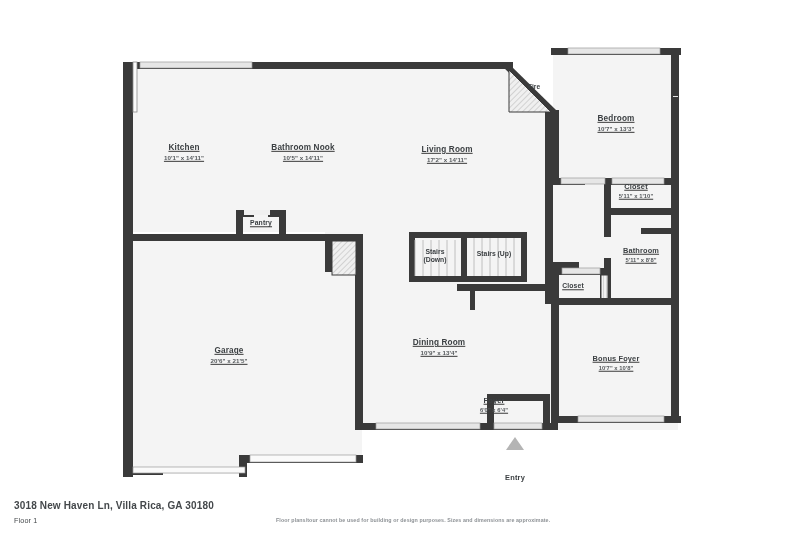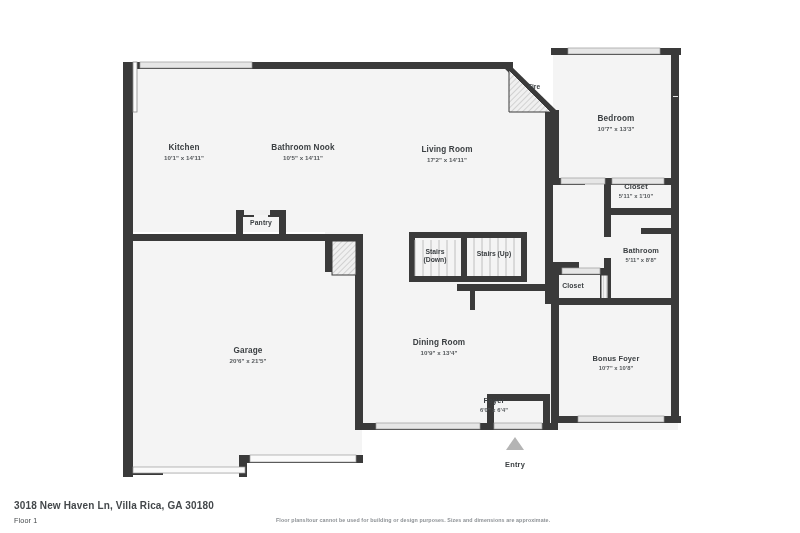--- a/index.html
+++ b/index.html
@@ -50,20 +50,21 @@
     letter-spacing: 0.1px;
     color: #8d9195;
   }
   
   .room-label {
     position: absolute;
     text-align: center;
     line-height: 1.1;
     white-space: nowrap;
     transform: translate(-50%, -50%);
+    text-decoration: underline;
   }
   .room-label .rl-name {
     display: block;
     font-size: 8.2px;
     font-weight: bold;
     color: #3c4043;
     letter-spacing: 0.15px;
   }
   .room-label .rl-dims {
     display: block;
@@ -278,21 +279,21 @@
       <span class="rl-name">Bathroom</span>
       <span class="rl-dims">5'11" x 8'8"</span>
     </div>
     <div class="room-label tiny" style="left: 573px; top: 286px;">
       <span class="rl-name">Closet</span>
     </div>
     <div class="room-label small" style="left: 616px; top: 363px;">
       <span class="rl-name">Bonus Foyer</span>
       <span class="rl-dims">10'7" x 10'8"</span>
     </div>
-    <div class="room-label" style="left: 248px; top: 355px;">
+    <div class="room-label" style="left: 229px; top: 355px;">
       <span class="rl-name">Garage</span>
       <span class="rl-dims">20'6" x 21'5"</span>
     </div>
     <div class="room-label" style="left: 429px; top: 347px; margin-left: 10px;">
       <span class="rl-name">Dining Room</span>
       <span class="rl-dims">10'9" x 13'4"</span>
     </div>
     <div class="room-label small" style="left: 494px; top: 405px;">
       <span class="rl-name">Foyer</span>
       <span class="rl-dims">6'0" x 6'4"</span>
@@ -301,18 +302,18 @@
       <span class="rl-name">Pantry</span>
     </div>
     <div class="stair-label" style="left: 435px; top: 256px;">
       <div>Stairs</div>
       <div>(Down)</div>
     </div>
     <div class="stair-label" style="left: 494px; top: 254px;">
       <div>Stairs (Up)</div>
     </div>
     <div class="fire-label" style="left: 534px; top: 86px;">Fire</div>
-    <div class="entry-label" style="left: 515px; top: 464px;">Entry</div>
+    <div class="entry-label" style="left: 515px; top: 477px;">Entry</div>
   </div>
 
 <div class="footer-address">3018 New Haven Ln, Villa Rica, GA 30180</div>
 <div class="footer-floor">Floor 1</div>
 <div class="footer-disclaimer">Floor plans/tour cannot be used for building or design purposes. Sizes and dimensions are approximate.</div>
 
 </body></html>

